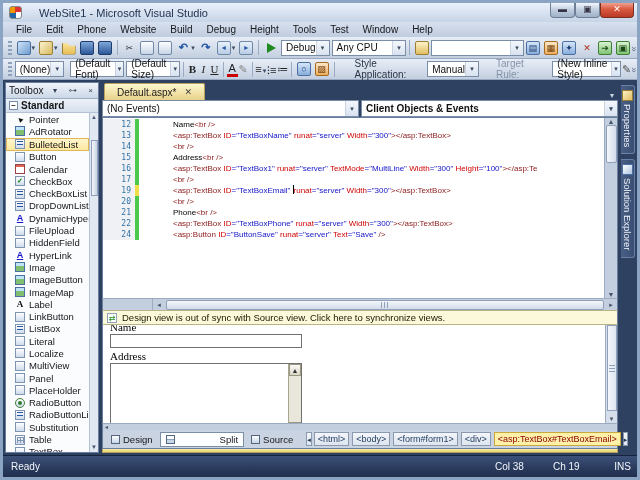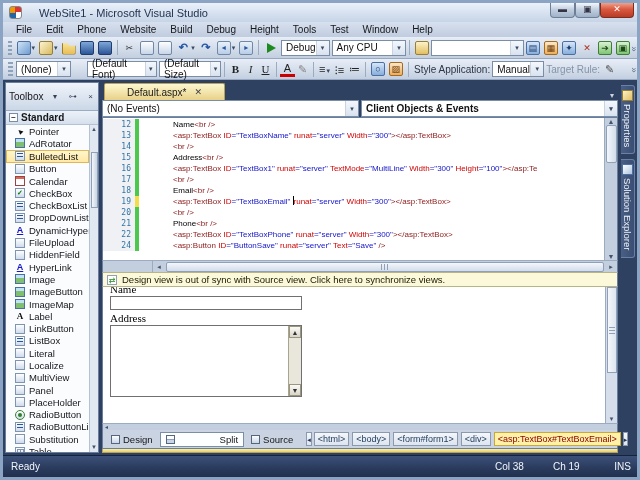--- a/index.html
+++ b/index.html
@@ -34,29 +34,29 @@
   .ico-copy,.ico-paste{background:linear-gradient(#FDFEFF,#C8D6E8);border:1px solid #7088A6;}
   .ico-undo,.ico-redo{color:#2456A4;font-weight:bold;font-size:11px;}
   .ico-nav{background:linear-gradient(#E8F1FB,#B9CDE6);border:1px solid #7088A6;color:#2456A4;font-size:8px;}
   .ico-play{width:0;height:0;border-left:9px solid #1F8A1F;border-top:5px solid transparent;border-bottom:5px solid transparent;margin:0 3px;}
   .ico-find{background:linear-gradient(#FDF2C8,#E2BE62);border:1px solid #9A7F32;}
   .ico-g1{background:linear-gradient(#D5E6F9,#88AEDC);border:1px solid #4A6FA0;color:#1E3C6C;}
   .ico-g2{background:linear-gradient(#FDE7C8,#EDAE5A);border:1px solid #A46A20;color:#6C3C0C;}
   .ico-g3{background:linear-gradient(#D9F2D2,#7FC473);border:1px solid #3E7F34;color:#1C4A16;}
   .combo{height:16px;background:#fff;border:1px solid #7A8DA6;display:flex;align-items:center;font-size:10px;color:#111;padding-left:4px;position:relative;}
   .combo .dd{margin-left:auto;width:13px;height:100%;display:flex;align-items:center;justify-content:center;font-size:7px;color:#3A4A60;border-left:1px solid #C8D2E0;background:linear-gradient(#F4F8FD,#D8E2EF);}
-  .tblabel{font-size:10px;color:#2A3445;margin:0 2px;}
+  .tblabel{font-size:10px;color:#2A3445;margin:0 17px;}
   .tblabel.dim{color:#8593A8;}
   .fmt{font-size:11px;color:#222;width:15px;text-align:center;}
   .chev{color:#5A6C86;font-size:9px;margin-left:auto;transform:rotate(90deg);letter-spacing:-2px;}
   
   .main{position:absolute;top:77px;bottom:22px;left:0;right:0;display:flex;background:#2E4161;padding:2px 0 2px 2px;}
   
   .toolbox{width:94px;display:flex;flex-direction:column;background:#FAFCFE;border:1px solid #697E9E;margin-right:3px;}
-  .tbxhead{height:28px;background:linear-gradient(#F0F4FA,#CBD7E7);border-bottom:1px solid #9AABC2;display:flex;align-items:center;padding:0 3px;font-size:10px;color:#15161A;}
+  .tbxhead{height:16px;background:linear-gradient(#F0F4FA,#CBD7E7);border-bottom:1px solid #9AABC2;display:flex;align-items:center;padding:0 3px;font-size:10px;color:#15161A;}
   .tbxhead .hico{margin-left:auto;font-size:8px;color:#33415A;padding:0 2px;}
   .tbxgroup{height:14px;background:linear-gradient(#EDF2F8,#D5DFEC);border-bottom:1px solid #B4C2D6;display:flex;align-items:center;font-size:10px;font-weight:bold;color:#15161A;}
   .boxminus{width:9px;height:9px;border:1px solid #7A8DA6;background:#fff;font-size:8px;line-height:7px;text-align:center;color:#333;margin:0 3px;}
   .tbxbody{flex:1;display:flex;overflow:hidden;}
   .tbxlist{flex:1;overflow:hidden;}
   .tbxitem{height:12.3px;display:flex;align-items:center;padding-left:9px;font-size:9.5px;color:#15161A;white-space:nowrap;}
   .tbxitem.sel{background:linear-gradient(#FFF6CE,#FFE8A2);border:1px solid #DFB855;height:13px;padding-left:8px;}
   .tbxico{width:10px;height:10px;margin-right:4px;flex:none;border:1px solid #7E94B0;background:linear-gradient(#FDFEFF,#CFDCEC);display:inline-flex;align-items:center;justify-content:center;font-size:7px;color:#2456A4;}
   .ic-pointer{border:none;background:none;}
   .ic-pointer::after{content:"▲";color:#111;font-size:8px;transform:rotate(-45deg);display:block;}
@@ -71,28 +71,28 @@
   .ic-image{background:linear-gradient(#BFE3F7 40%,#7FBF6F 40%);border-color:#4A6FA0;}
   .ic-calendar{background:linear-gradient(#D65 0 30%,#fff 30%);border-color:#944;}
   .ic-table::after{content:"";width:7px;height:6px;background:repeating-linear-gradient(#7E94B0 0 1px,transparent 1px 3px),repeating-linear-gradient(90deg,#7E94B0 0 1px,transparent 1px 3px);}
   .tbxscroll{width:9px;background:#E2E8F1;border-left:1px solid #B4C2D6;display:flex;flex-direction:column;align-items:center;font-size:6px;color:#44536B;}
   .tbxthumb{width:7px;height:56px;background:linear-gradient(90deg,#F4F7FB,#C8D4E4);border:1px solid #8FA0B8;margin-top:18px;}
   .sbarrow{line-height:9px;}
   .sbarrow.bot{margin-top:auto;}
   
   .docwell{flex:1;display:flex;flex-direction:column;min-width:0;}
   .tabstrip{height:18px;display:flex;align-items:flex-end;}
-  .doctab{height:17px;background:linear-gradient(#FDF8CF,#E8D189);border:1px solid #B8A15C;border-bottom:none;border-radius:2px 2px 0 0;display:flex;align-items:center;padding:0 22px;font-size:10px;color:#1A1A1A;margin-left:2px;}
+  .doctab{height:17px;background:linear-gradient(#FDF8CF,#E8D189);border:1px solid #B8A15C;border-bottom:none;border-radius:2px 2px 0 0;display:flex;align-items:center;padding:0 12px;font-size:10px;color:#1A1A1A;margin-left:2px;}
   .doctab .x{margin-left:8px;font-size:9px;color:#444;}
   .tabover{margin-left:auto;color:#C8D4E4;font-size:8px;padding-right:4px;}
   .ddbar{height:17px;display:flex;background:#2E4161;gap:2px;}
   .ddbar .combo{flex:1;height:17px;}
   .ddbar .combo.bold{font-weight:bold;}
   
-  .source{height:143px;background:#fff;border:1px solid #697E9E;border-bottom:none;display:flex;}
+  .source{height:181px;background:#fff;border:1px solid #697E9E;border-bottom:none;display:flex;}
   .srclines{flex:1;overflow:hidden;padding-top:1px;}
   .srcline{height:11px;display:flex;align-items:stretch;}
   .lnum{width:32px;background:#F0F1F4;color:#2F74A8;font-family:"DejaVu Sans Mono",monospace;font-size:8px;text-align:right;padding-right:4px;line-height:11px;flex:none;}
   .chbar{width:4px;flex:none;}
   .chbar-g{background:#4CC94C;}
   .chbar-y{background:#F2DE4A;}
   .lcode{white-space:pre;font-family:"DejaVu Sans Mono",monospace;font-size:8px;line-height:11px;padding-left:34px;}
   .tk-pln{color:#000;} .tk-tag{color:#8F2020;} .tk-attr{color:#D00000;} .tk-val{color:#1414C8;}
   .tcaret{display:inline-block;width:1px;height:9px;background:#000;vertical-align:-1px;}
   .vscroll{width:13px;background:#C3CEDF;border-left:1px solid #9AABC2;display:flex;flex-direction:column;align-items:center;font-size:7px;color:#44536B;}
@@ -260,21 +260,21 @@
       </span>
     <span class="chev">»</span>
   </div>
 
   <div class="tb tb2">
     <span class="grip"></span>
     <span class="combo" style="width:55px">
         <span>(None)</span>
         <span class="dd">▾</span>
       </span>
-    <span class="combo" style="width:70px;margin-left:16px">
+    <span class="combo" style="width:70px;margin-left:6px">
         <span>(Default Font)</span>
         <span class="dd">▾</span>
       </span>
     <span class="combo" style="width:62px;margin-left:2px">
         <span>(Default Size)</span>
         <span class="dd">▾</span>
       </span>
     <span class="tbsep"></span>
     <span class="fmt" style="font-weight:bold;font-family:'Liberation Serif',serif">B</span>
     <span class="fmt" style="font-style:italic;font-family:'Liberation Serif',serif">I</span>
@@ -293,20 +293,24 @@
     <span class="tbtn">
         <span class="tico ico-g2">▨</span>
       </span>
     <span class="tbsep"></span>
     <span class="tblabel">Style Application:</span>
     <span class="combo" style="width:52px">
         <span>Manual</span>
         <span class="dd">▾</span>
       </span>
     <span class="tblabel dim">Target Rule:</span>
+    <span class="combo" style="width:92px">
+        <span>(New Inline Style)</span>
+        <span class="dd">▾</span>
+      </span>
     <span class="fmt" style="color:#555">✎</span>
     <span class="chev">»</span>
   </div>
 
   <div class="main">
 
     <div class="toolbox">
       <div class="tbxhead">
         <span>Toolbox</span>
         <span class="hico">▾</span>
@@ -484,25 +488,20 @@
             </div>
             <div class="srcline">
               <span class="lnum">16</span>
               <span class="chbar chbar-g"></span>
               <span class="lcode"><span class="tk-tag">&lt;asp:TextBox </span><span class="tk-attr">ID</span><span class="tk-val">="TextBox1"</span><span class="tk-pln"> </span><span class="tk-attr">runat</span><span class="tk-val">="server"</span><span class="tk-pln"> </span><span class="tk-attr">TextMode</span><span class="tk-val">="MultiLine"</span><span class="tk-pln"> </span><span class="tk-attr">Width</span><span class="tk-val">="300"</span><span class="tk-pln"> </span><span class="tk-attr">Height</span><span class="tk-val">="100"</span><span class="tk-tag">&gt;&lt;/asp:Te</span></span>
             </div>
             <div class="srcline">
               <span class="lnum">17</span>
               <span class="chbar chbar-g"></span>
               <span class="lcode"><span class="tk-tag">&lt;br /&gt;</span></span>
-            </div>
-            <div class="srcline">
-              <span class="lnum">18</span>
-              <span class="chbar chbar-g"></span>
-              <span class="lcode"><span class="tk-pln">Email</span><span class="tk-tag">&lt;br /&gt;</span></span>
             </div>
             <div class="srcline">
               <span class="lnum">19</span>
               <span class="chbar chbar-y"></span>
               <span class="lcode"><span class="tk-tag">&lt;asp:TextBox </span><span class="tk-attr">ID</span><span class="tk-val">="TextBoxEmail"</span><span class="tk-pln"> </span><span class="tcaret"></span><span class="tk-attr">runat</span><span class="tk-val">="server"</span><span class="tk-pln"> </span><span class="tk-attr">Width</span><span class="tk-val">="300"</span><span class="tk-tag">&gt;&lt;/asp:TextBox&gt;</span></span>
             </div>
             <div class="srcline">
               <span class="lnum">20</span>
               <span class="chbar chbar-g"></span>
               <span class="lcode"><span class="tk-tag">&lt;br /&gt;</span></span>

